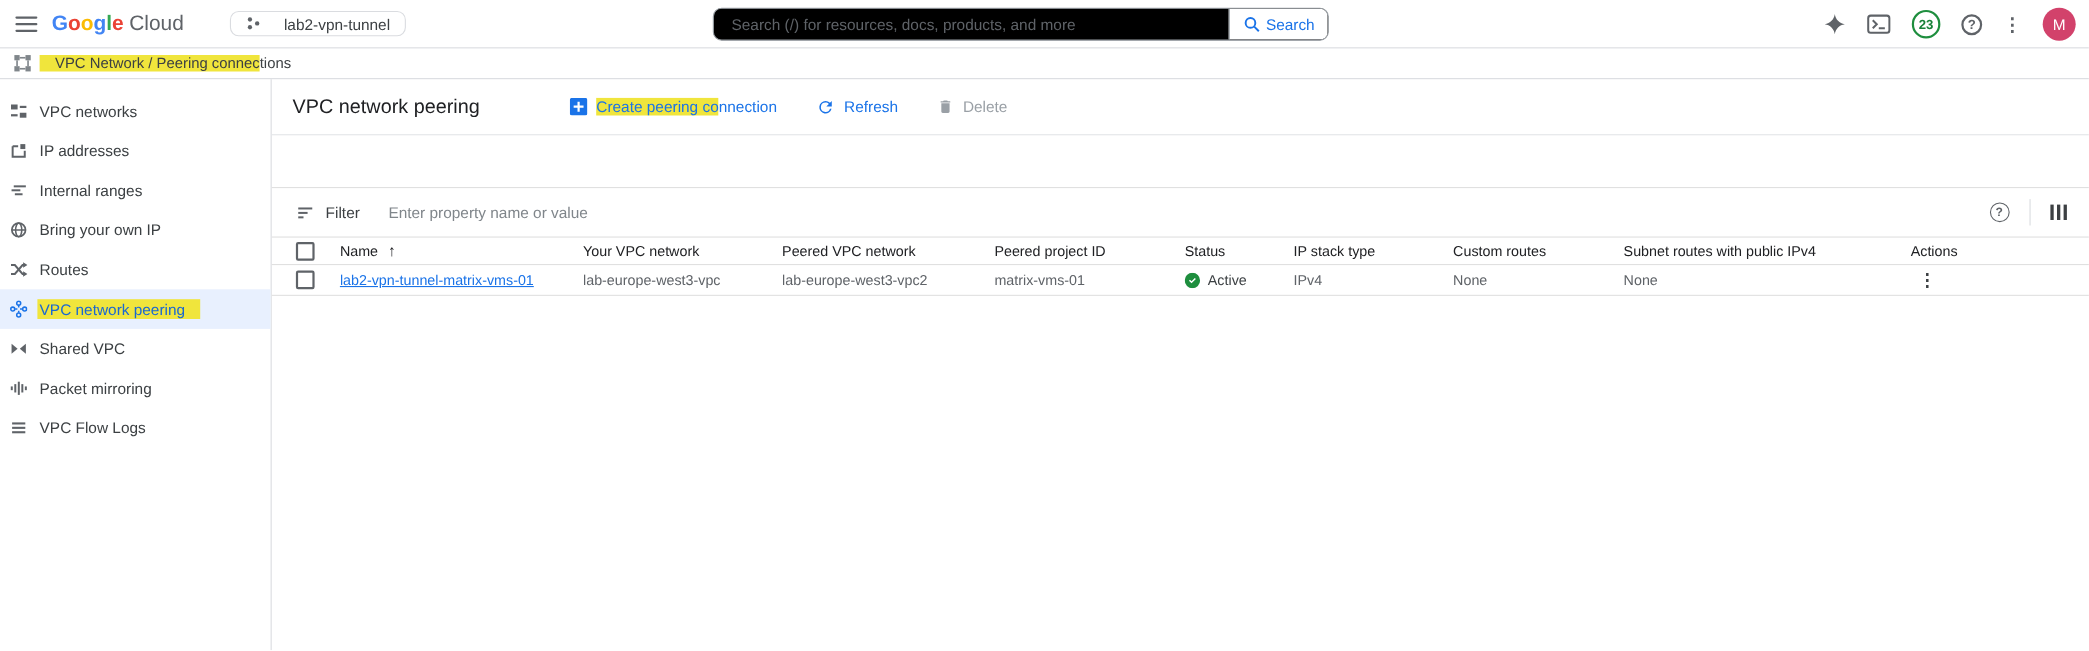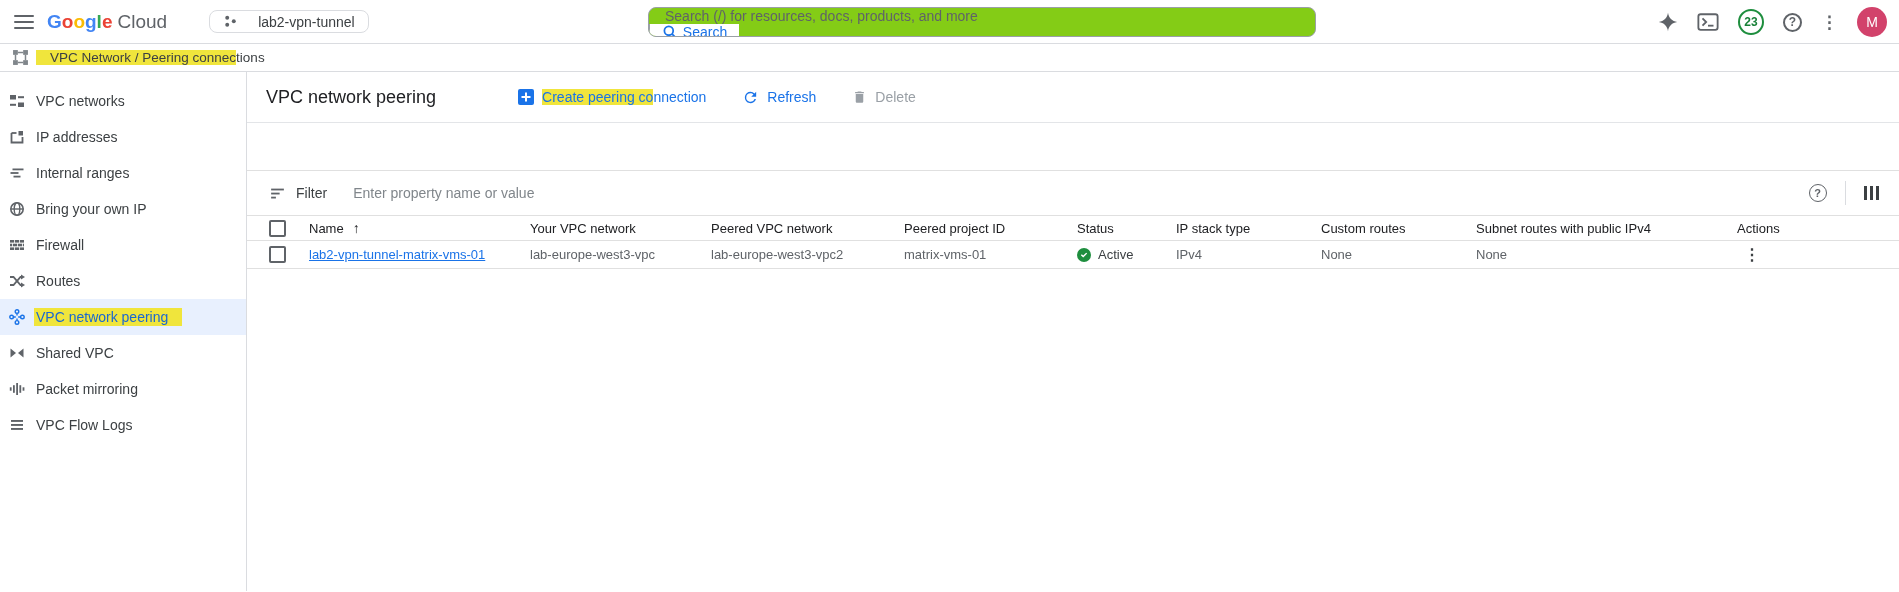--- a/index.html
+++ b/index.html
@@ -11,22 +11,22 @@
             display:flex; align-items:center; }
   .topbar-left { display:flex; align-items:center; padding-left:14px; }
   .hamburger { width:20px; height:14px; display:flex; flex-direction:column; justify-content:space-between; cursor:pointer; }
   .hamburger span { height:2px; background:#5f6368; border-radius:1px; }
   .logo { display:flex; align-items:baseline; margin-left:13px; font-size:19px; cursor:pointer; }
   .logo .gl { font-weight:700; }
   .logo .cloud { color:#5f6368; margin-left:5px; font-weight:400; }
   .project-btn { display:flex; align-items:center; gap:20px; margin-left:42px; height:23px;
                  border:1px solid #dadce0; border-radius:8px; padding:0 13px; background:#fff;
                  font-size:14px; color:#3c4043; cursor:pointer; }
-  .searchbox { position:absolute; left:648px; top:7px; width:668px; height:30px;
-               border:1px solid #9aa0a6; border-radius:8px; display:flex; overflow:hidden; background:#84cc16;flex-direction:column; }
+  .searchbox { position:absolute; left:648px; top:7px; width:560px; height:30px;
+               border:1px solid #9aa0a6; border-radius:8px; display:flex; overflow:hidden; background:#000000; }
   .searchbox input { flex:1; border:none; outline:none; background:transparent; padding:0 16px;
                      font-size:14px; color:#5f6368; font-family:inherit; }
   .searchbox input::placeholder { color:#5f6368; opacity:1; }
   .search-btn { width:90px; background:#fff; border-left:1px solid #9aa0a6; display:flex;
                 align-items:center; justify-content:center; gap:5px; cursor:pointer;
                 color:#1a73e8; font-size:14px; font-weight:500; }
   .topbar-right { position:absolute; right:12px; top:0; height:44px; display:flex; align-items:center; gap:19px; }
   .tb-ic { display:flex; align-items:center; justify-content:center; cursor:pointer; }
   .badge23 { width:26px; height:26px; border:2px solid #1e8e3e; border-radius:50%;
              display:flex; align-items:center; justify-content:center;
@@ -202,37 +202,20 @@
       <span class="sic">
         <svg width="16" height="16" viewBox="0 0 16 16">
             <circle cx="8" cy="8" r="6.2" fill="none" stroke="#5f6368" stroke-width="1.6"></circle>
             <line x1="1.8" y1="8" x2="14.2" y2="8" stroke="#5f6368" stroke-width="1.4"></line>
             <ellipse cx="8" cy="8" rx="2.8" ry="6.2" fill="none" stroke="#5f6368" stroke-width="1.4"></ellipse>
           </svg>
       </span>
       <span class="slabel">Bring your own IP</span>
     </div>
 
-    <div class="snav-item">
-      <span class="sic">
-        <svg width="16" height="16" viewBox="0 0 16 16" fill="#5f6368">
-            <rect x="1" y="3" width="4.2" height="2.6"></rect>
-            <rect x="6" y="3" width="4.2" height="2.6"></rect>
-            <rect x="11" y="3" width="4" height="2.6"></rect>
-            <rect x="1" y="6.7" width="2" height="2.6"></rect>
-            <rect x="3.8" y="6.7" width="4.2" height="2.6"></rect>
-            <rect x="8.8" y="6.7" width="4.2" height="2.6"></rect>
-            <rect x="13.8" y="6.7" width="1.2" height="2.6"></rect>
-            <rect x="1" y="10.4" width="4.2" height="2.6"></rect>
-            <rect x="6" y="10.4" width="4.2" height="2.6"></rect>
-            <rect x="11" y="10.4" width="4" height="2.6"></rect>
-          </svg>
-      </span>
-      <span class="slabel">Firewall</span>
-    </div>
 
     <div class="snav-item">
       <span class="sic">
         <svg width="16" height="16" viewBox="0 0 16 16">
             <path d="M1 4h3.5l7 8h2.5" fill="none" stroke="#5f6368" stroke-width="1.8"></path>
             <path d="M1 12h3.5l7-8h2.5" fill="none" stroke="#5f6368" stroke-width="1.8"></path>
             <path d="M12 1.5 16 4l-4 2.5z" fill="#5f6368"></path>
             <path d="M12 9.5 16 12l-4 2.5z" fill="#5f6368"></path>
           </svg>
       </span>

